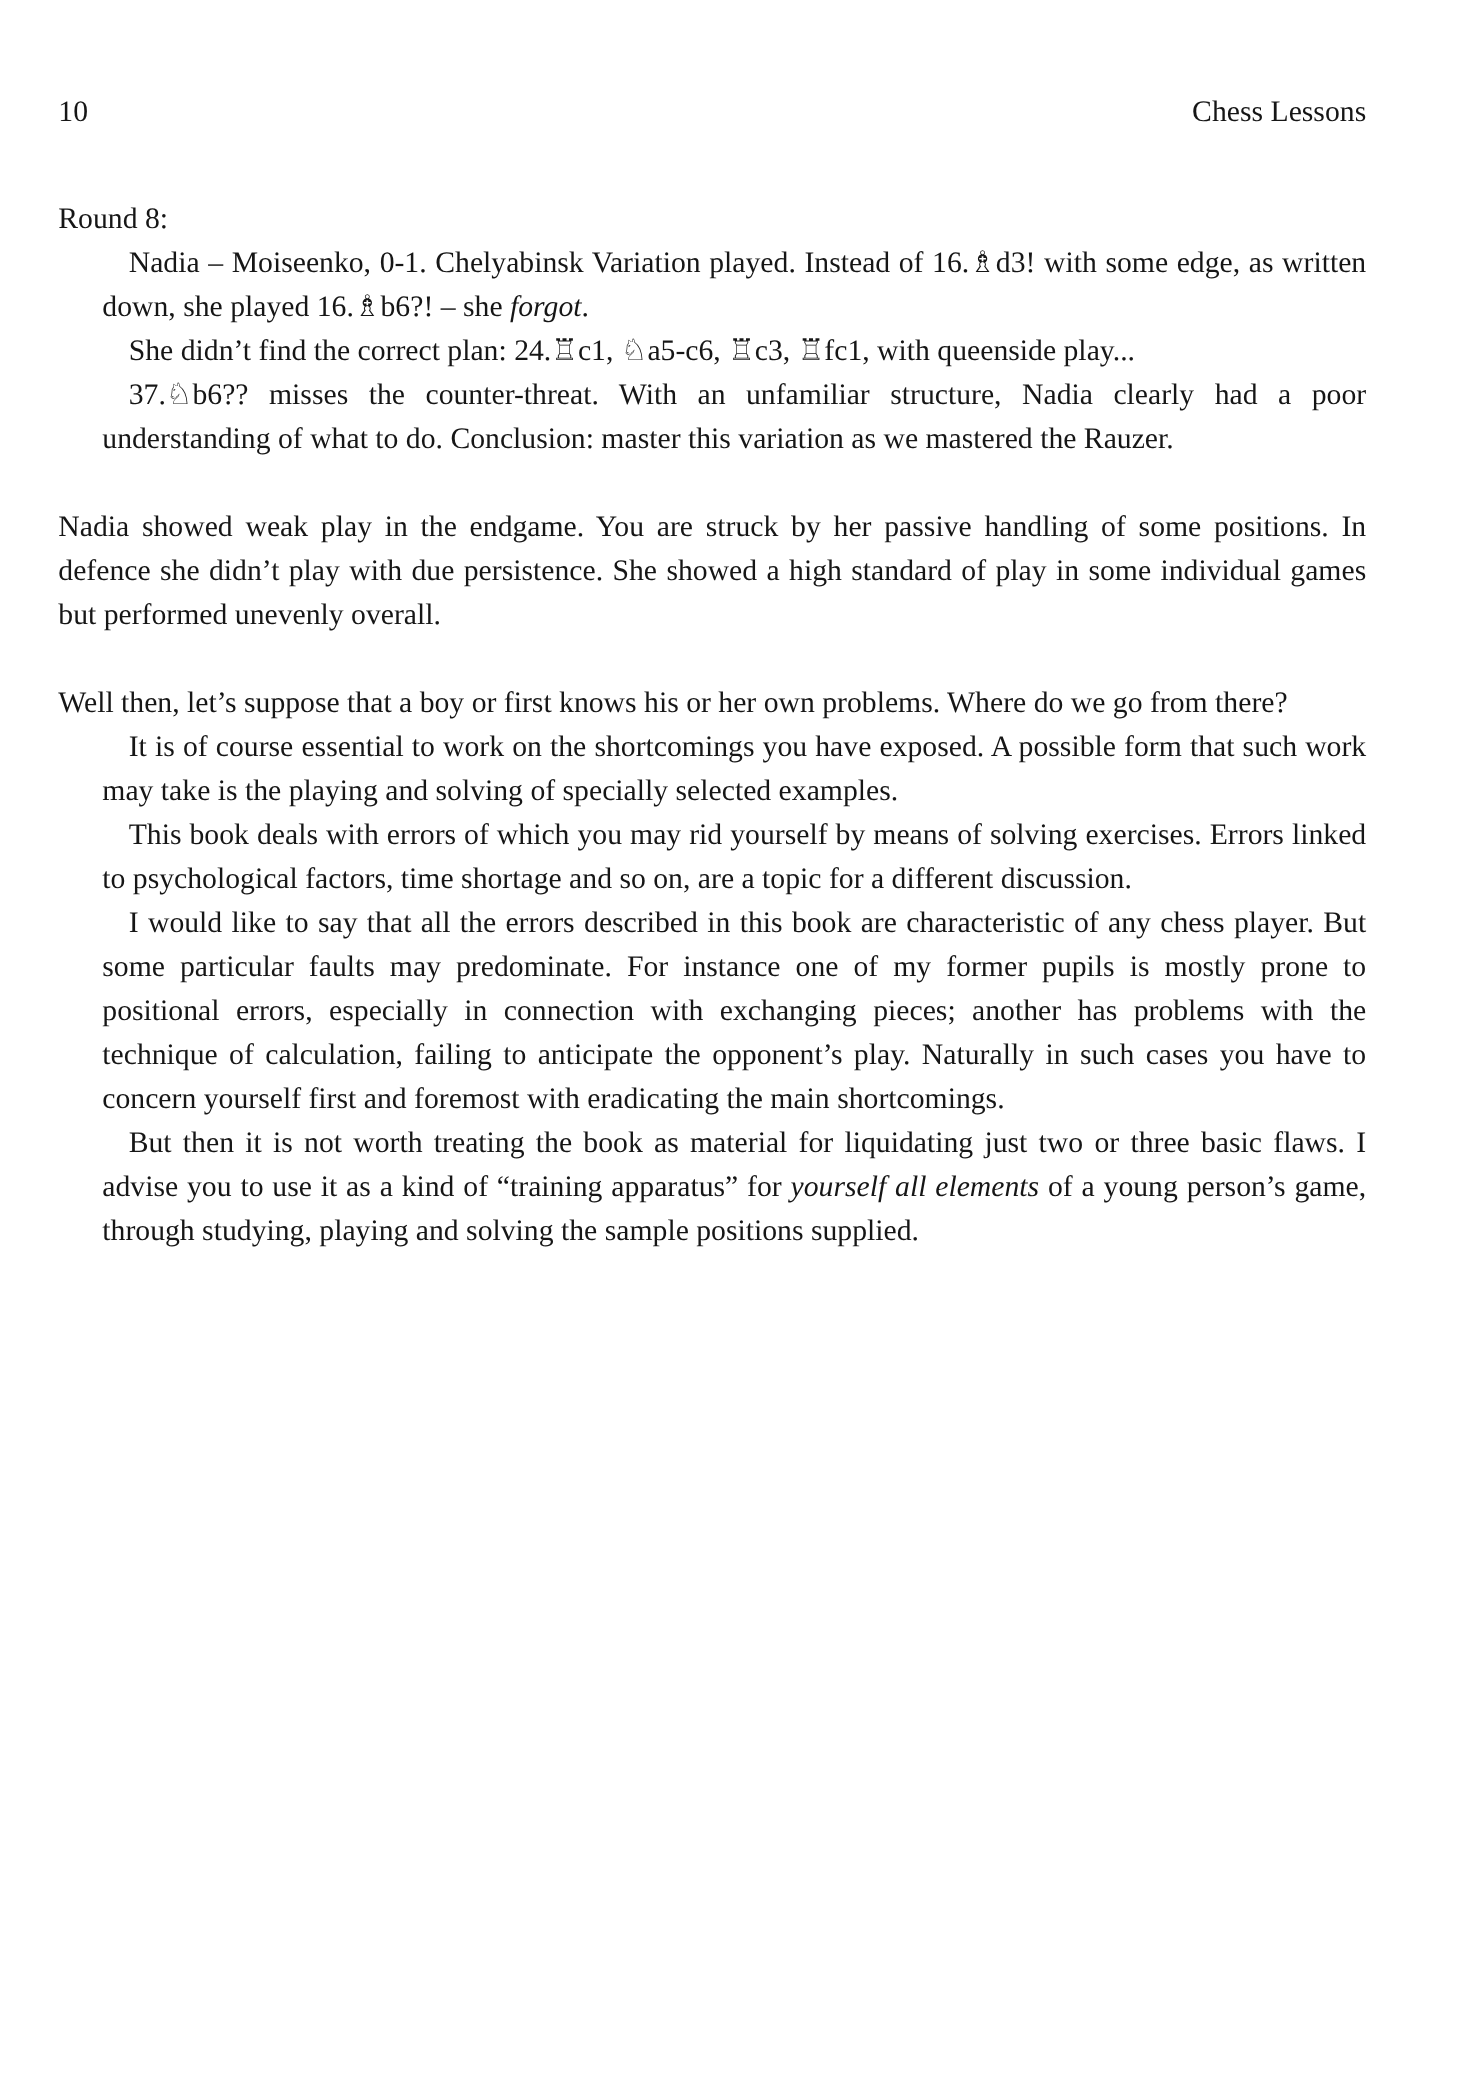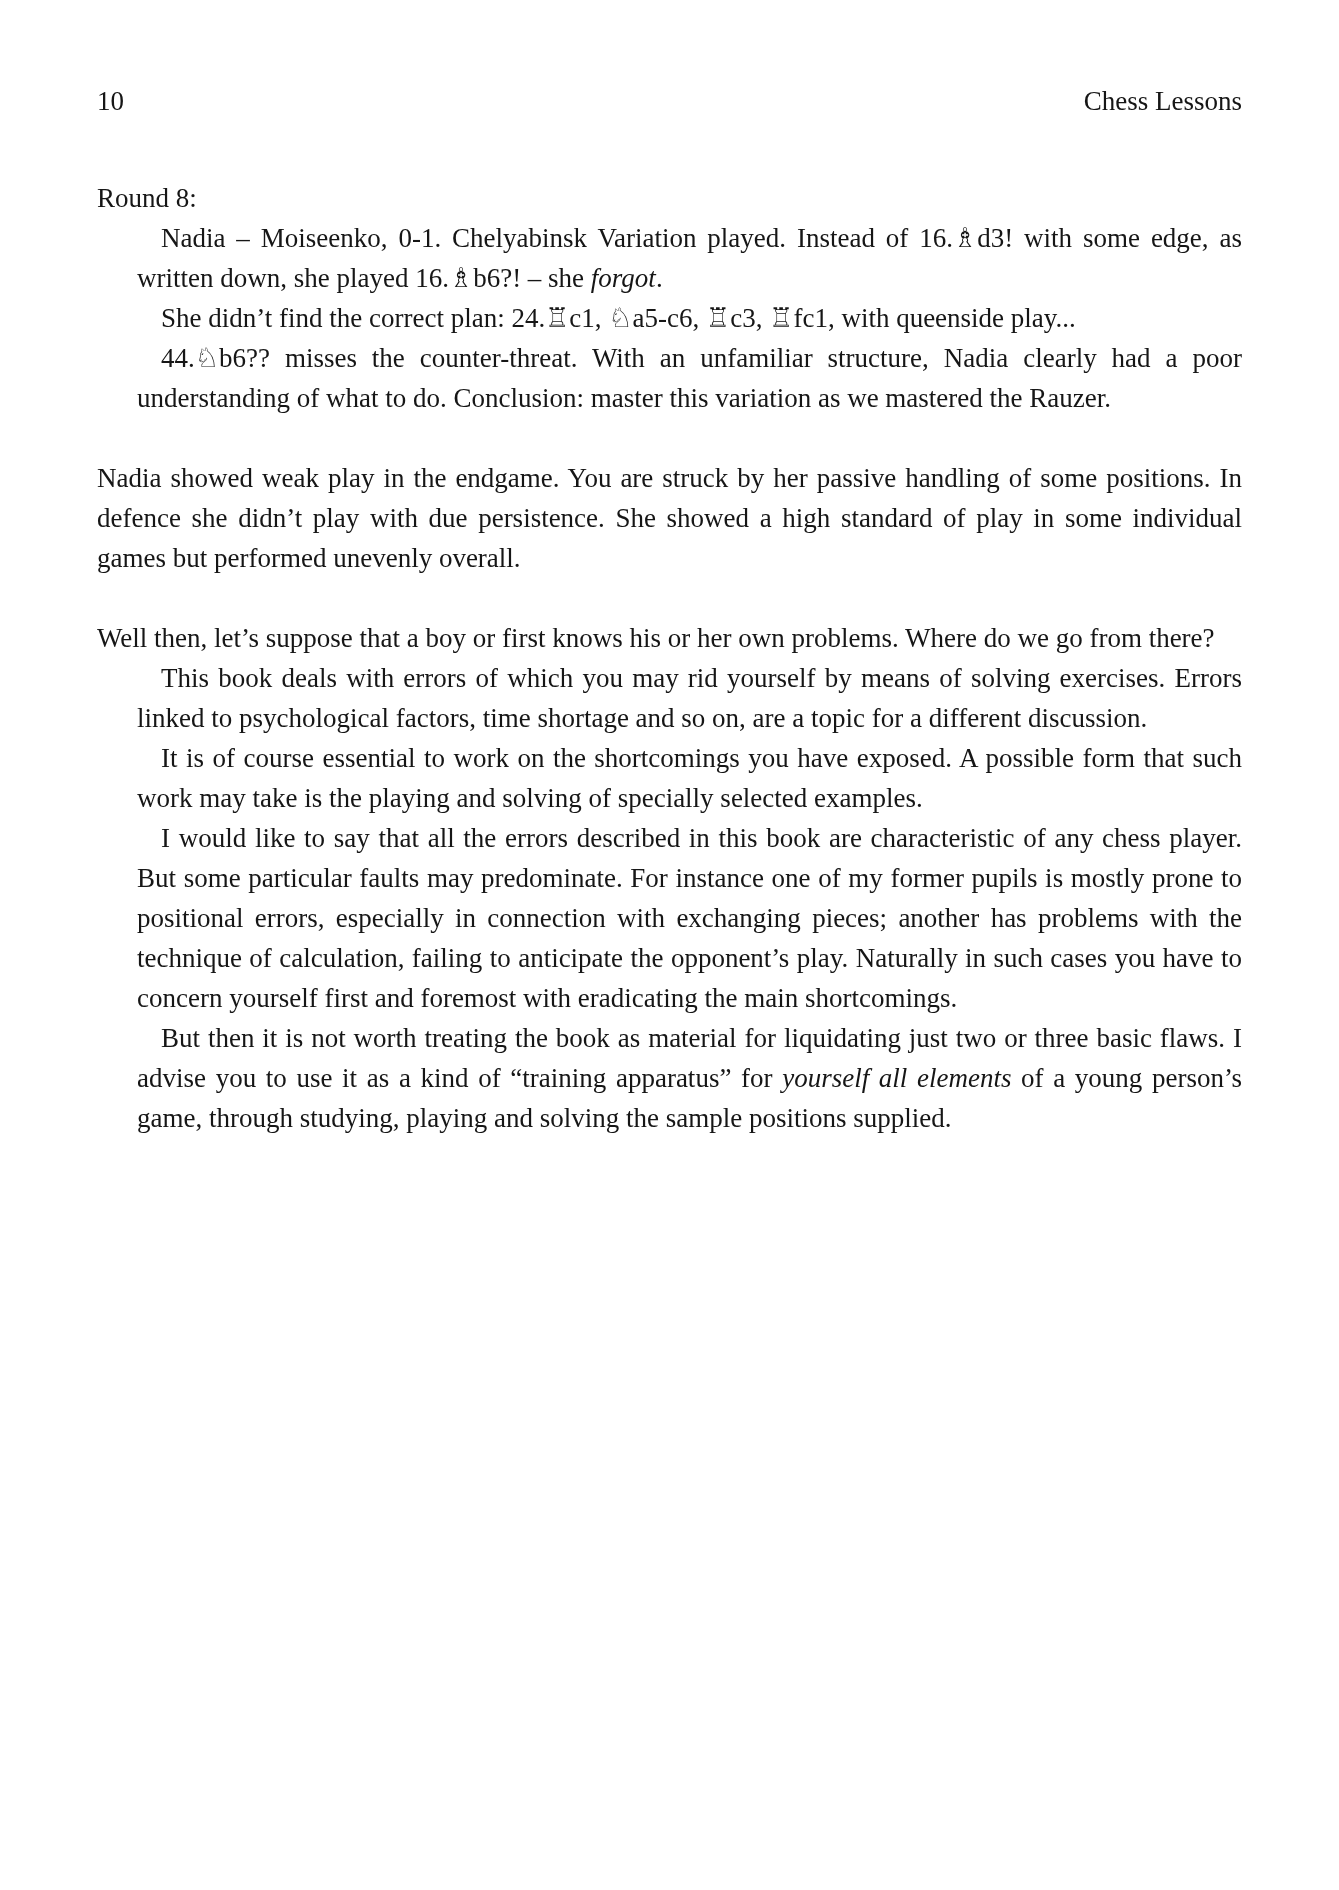--- a/index.html
+++ b/index.html
@@ -9,21 +9,21 @@
   }
   .page {
     position: relative;
     width: 1339px;
     height: 1890px;
     background: #ffffff;
     color: #161616;
     font-family: "Liberation Serif", "DejaVu Sans", serif;
     font-size: 27px;
     box-sizing: border-box;
-    padding: 84px 97px 0 97px;
+    padding: 84px 97px 0 53px;
     overflow: hidden;
   }
   .running-header {
     position: relative;
     height: 34px;
     line-height: 34px;
   }
   .page-number {
     position: absolute;
     left: 0;
@@ -64,23 +64,23 @@
 
 <div class="page">
   <header class="running-header">
     <span class="page-number">10</span>
     <span class="running-title">Chess Lessons</span>
   </header>
   <main class="body-text" id="content">
       <p class="heading"><span>Round 8:</span></p>
       <p class="para indent"><span>Nadia – Moiseenko, 0-1. Chelyabinsk Variation played. Instead of 16.♗d3! with some edge, as written down, she played 16.♗b6?! – she </span><span class="italic">forgot</span><span>.</span></p>
       <p class="para indent"><span>She didn’t find the correct plan: 24.♖c1, ♘a5-c6, ♖c3, ♖fc1, with queenside play...</span></p>
-      <p class="para indent"><span>44.♘b6?? misses the counter-threat. With an unfamiliar structure, Nadia clearly had a poor understanding of what to do. Conclusion: master this variation as we mastered the Rauzer.</span></p>
+      <p class="para indent"><span>37.♘b6?? misses the counter-threat. With an unfamiliar structure, Nadia clearly had a poor understanding of what to do. Conclusion: master this variation as we mastered the Rauzer.</span></p>
       <div class="spacer"></div>
       <p class="para"><span>Nadia showed weak play in the endgame. You are struck by her passive handling of some positions. In defence she didn’t play with due persistence. She showed a high standard of play in some individual games but performed unevenly overall.</span></p>
       <div class="spacer"></div>
       <p class="para"><span>Well then, let’s suppose that a boy or first knows his or her own problems. Where do we go from there?</span></p>
+      <p class="para indent"><span>It is of course essential to work on the shortcomings you have exposed. A possible form that such work may take is the playing and solving of specially selected examples.</span></p>
       <p class="para indent"><span>This book deals with errors of which you may rid yourself by means of solving exercises. Errors linked to psychological factors, time shortage and so on, are a topic for a different discussion.</span></p>
-      <p class="para indent"><span>It is of course essential to work on the shortcomings you have exposed. A possible form that such work may take is the playing and solving of specially selected examples.</span></p>
       <p class="para indent"><span>I would like to say that all the errors described in this book are characteristic of any chess player. But some particular faults may predominate. For instance one of my former pupils is mostly prone to positional errors, especially in connection with exchanging pieces; another has problems with the technique of calculation, failing to anticipate the opponent’s play. Naturally in such cases you have to concern yourself first and foremost with eradicating the main shortcomings.</span></p>
       <p class="para indent"><span>But then it is not worth treating the book as material for liquidating just two or three basic flaws. I advise you to use it as a kind of “training apparatus” for </span><span class="italic">yourself all elements</span><span> of a young person’s game, through studying, playing and solving the sample positions supplied.</span></p>
     </main>
 </div>
 
 </body></html>

